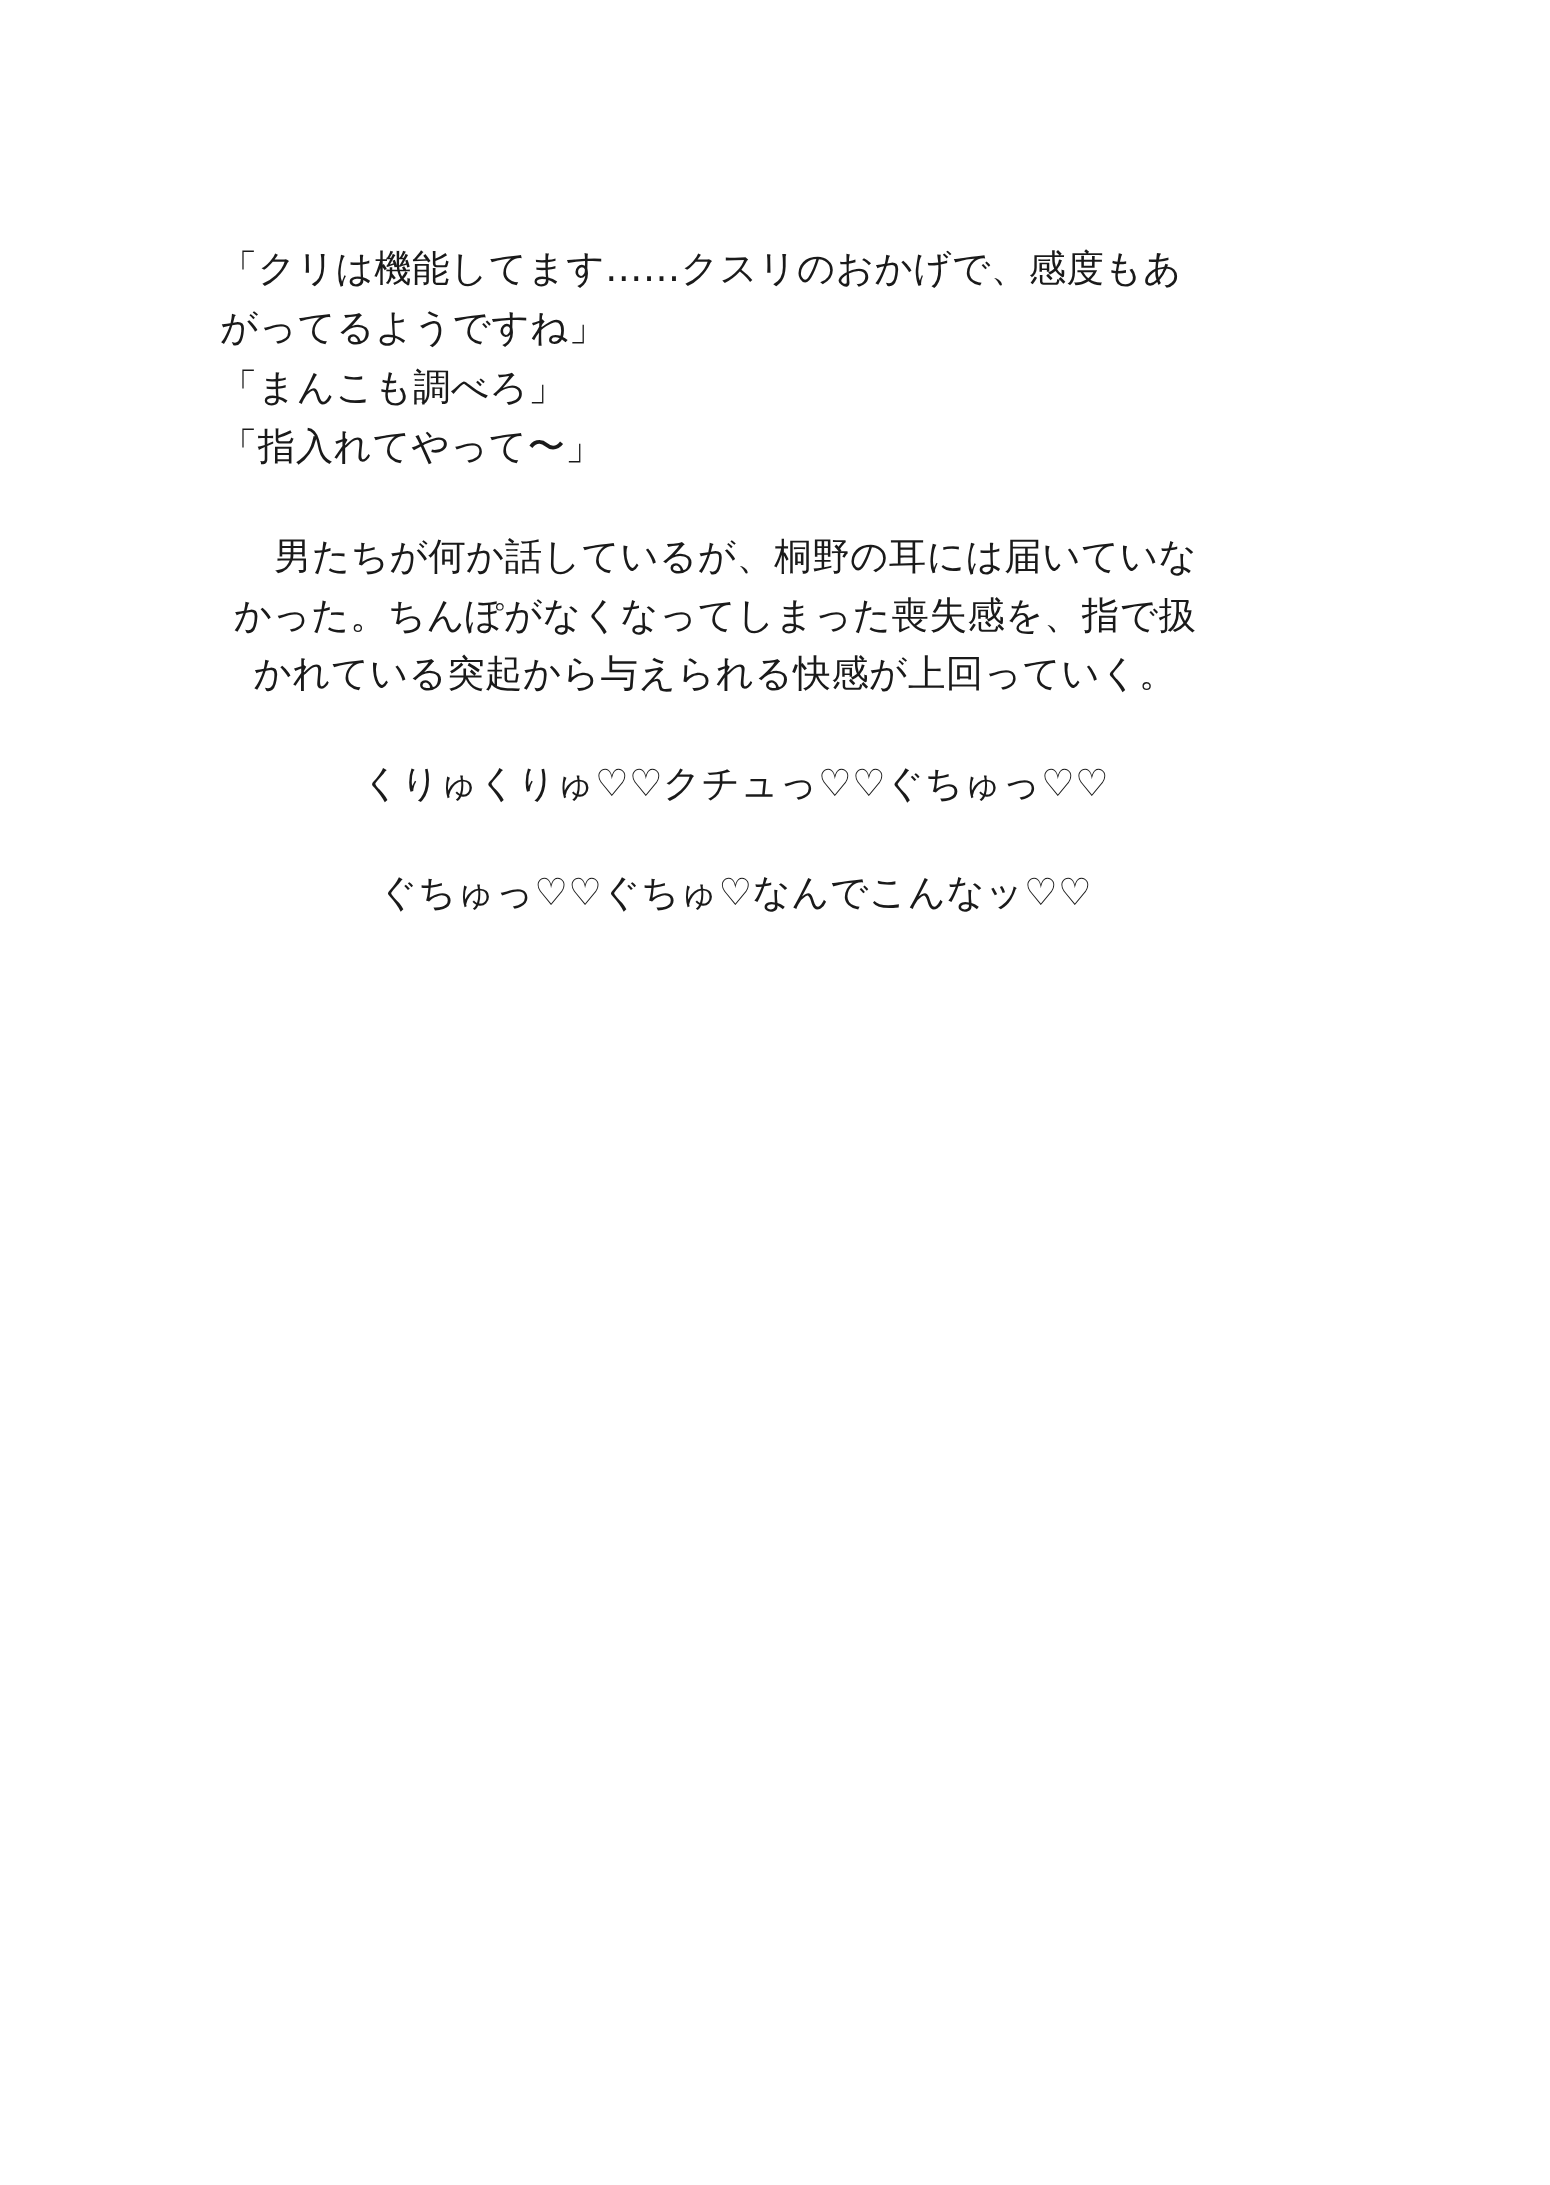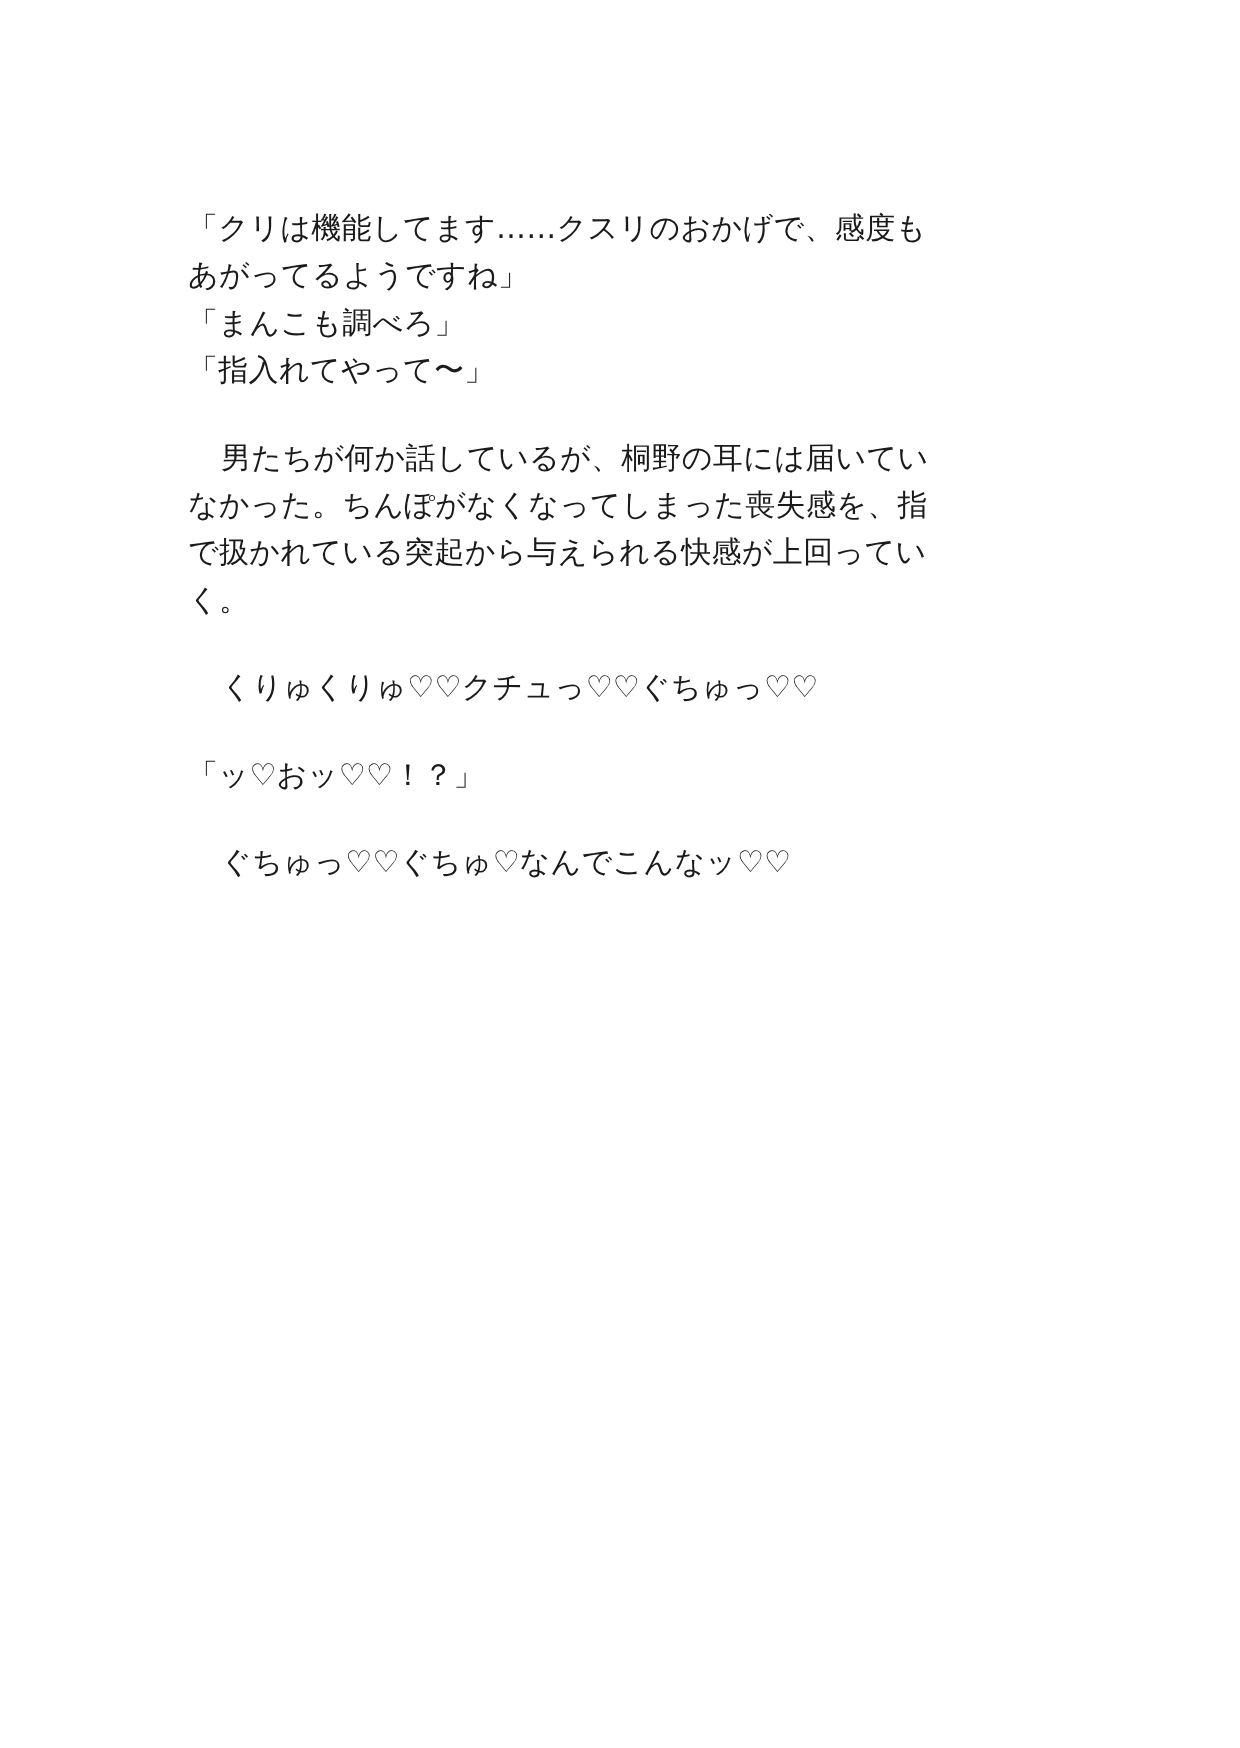--- a/index.html
+++ b/index.html
@@ -20,46 +20,46 @@
     position: absolute;
     left: 172px;
     top: 188px;
     width: 800px;
   }
   .para {
     font-size: 30px;
     line-height: 1.58;
     color: #1a1a1a;
     letter-spacing: 0.01em;
-    margin: 16px;
+    margin: 4px;
     white-space: pre-wrap;
     word-break: break-all;
   }
   .para.block-gap {
     margin-top: 40px;
   }
   .para.indent {
     text-indent: 1.1em;
+    text-align: center;
   }
 </style>
 </head>
 <body>
 
 <div class="page">
   <div class="text-column">
 
     <p class="para">「クリは機能してます……クスリのおかげで、感度もあがってるようですね」
 「まんこも調べろ」
 「指入れてやって〜」</p>
 
     <p class="para indent block-gap">男たちが何か話しているが、桐野の耳には届いていなかった。ちんぽがなくなってしまった喪失感を、指で扱かれている突起から与えられる快感が上回っていく。</p>
 
 
 
     <p class="para indent block-gap">くりゅくりゅ♡♡クチュっ♡♡ぐちゅっ♡♡</p>
 
-    <p class="para block-gap">「ッ♡おッ♡♡！？」</p>
 
 
     <p class="para indent block-gap">ぐちゅっ♡♡ぐちゅ♡なんでこんなッ♡♡</p>
 
   </div>
 </div>
 
 </body></html>

